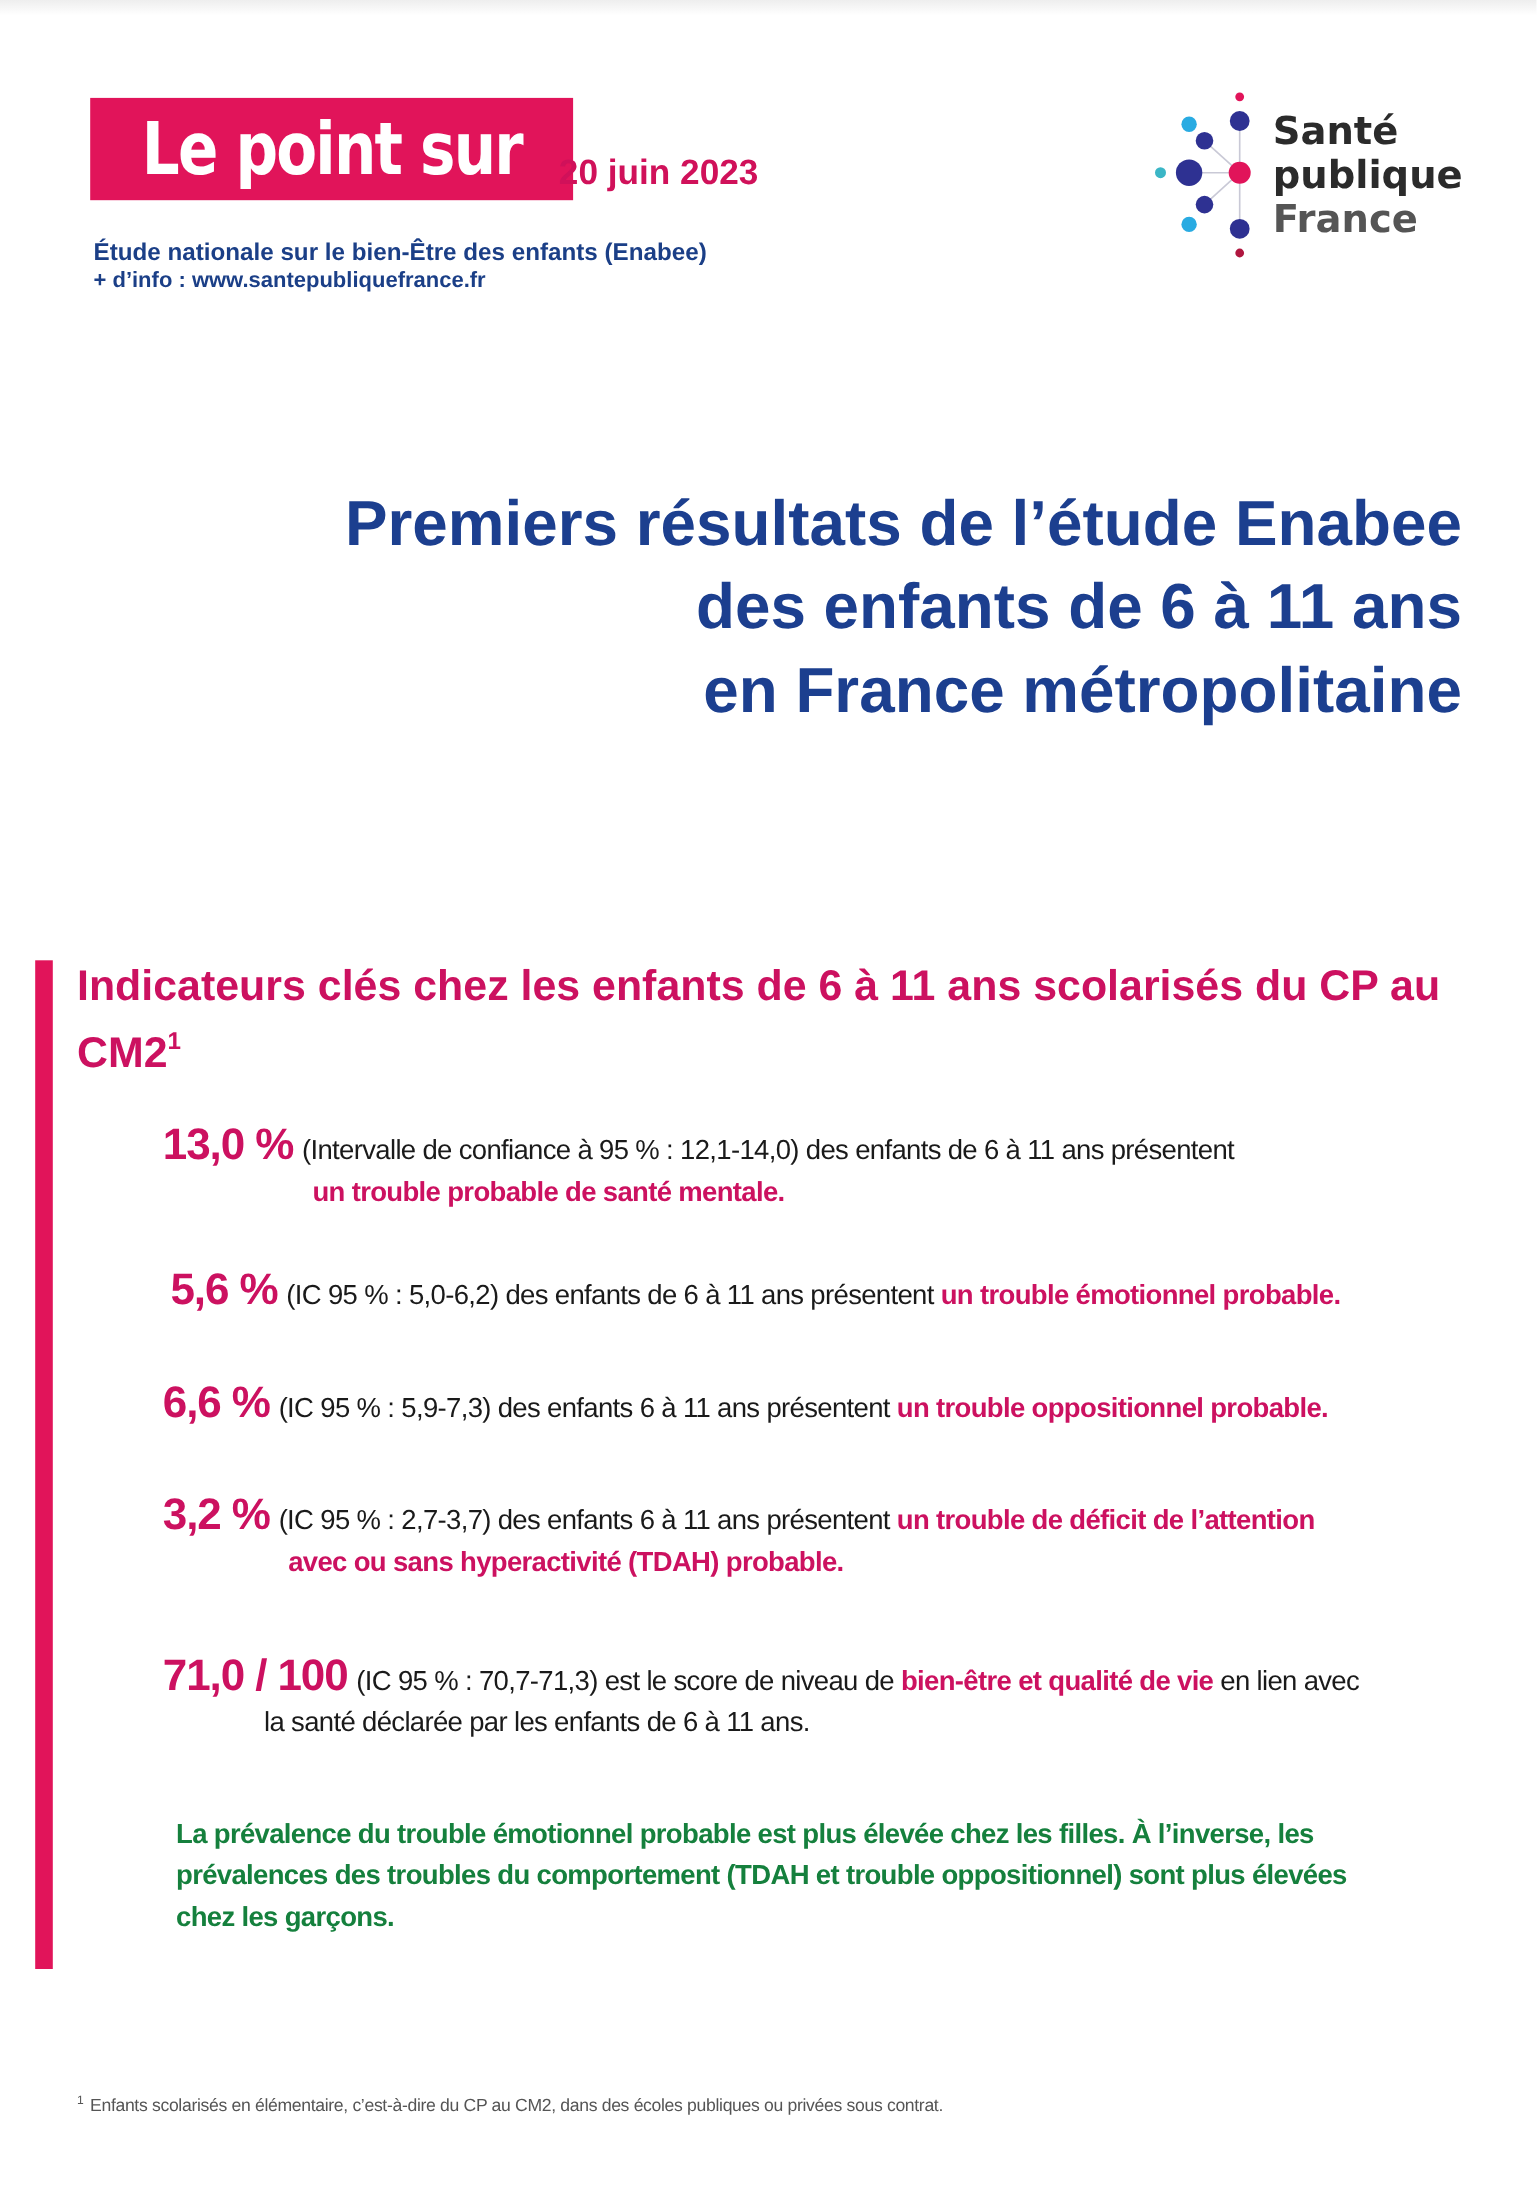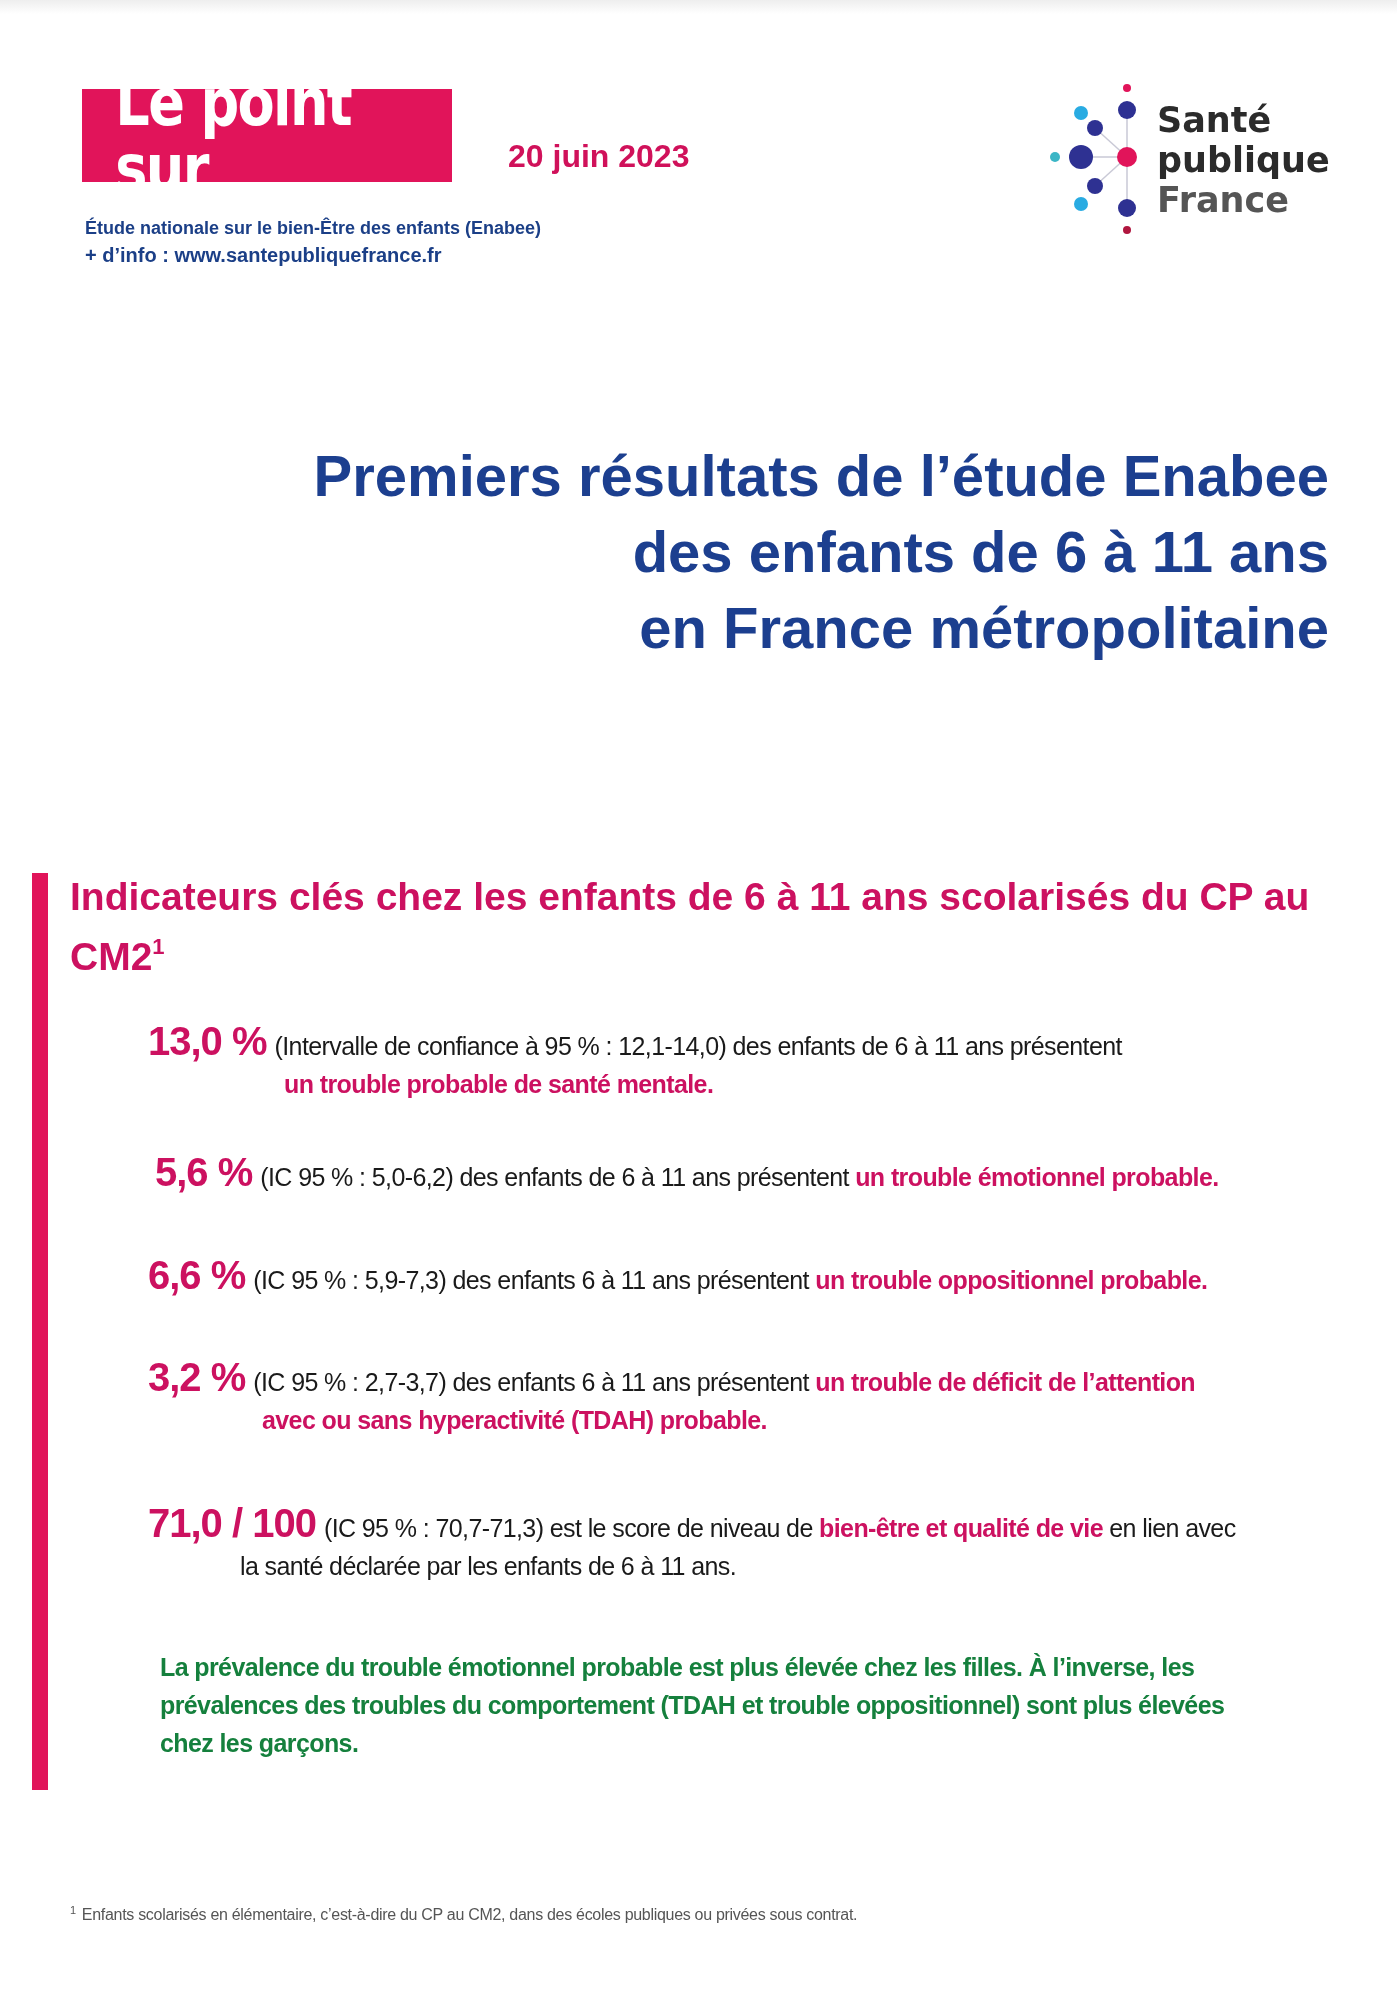--- a/index.html
+++ b/index.html
@@ -6,21 +6,21 @@
     body {
       width: 1397px; height: 2000px; position: relative; overflow: hidden;
       background: #ffffff;
       font-family: "Liberation Sans", sans-serif;
     }
     .top-shadow {
       position: absolute; left: 0; top: 0; width: 1397px; height: 14px;
       background: linear-gradient(#eeeeee, #ffffff);
     }
     .brand-box {
-      position: absolute; left: 82px; top: 89px; width: 370px; height: 93px;
+      position: absolute; left: 82px; top: 89px; width: 439px; height: 93px;
       background: #e1145a;
       display: flex; align-items: center; justify-content: center;
     }
     .brand-box span {
       color: #ffffff; font-family: "DejaVu Sans", sans-serif; font-weight: bold;
       font-size: 66px; letter-spacing: -2px; transform: scaleX(0.82);
       display: inline-block; line-height: 1;
     }
     .date {
       position: absolute; left: 508px; top: 138px;
@@ -33,21 +33,21 @@
       position: absolute; left: 112px; top: 20px;
       font-family: "DejaVu Sans", sans-serif; font-size: 35px; line-height: 40px;
       color: #2b2b2b;
     }
     .logo-text .b { font-weight: bold; }
     .logo-text .l { font-weight: bold; color: #555555; }
     .intro {
       position: absolute; left: 85px; top: 215px; width: 840px;
       color: #1c4f96; font-size: 20px; line-height: 27px;
     }
-    .intro .intro-title { font-weight: bold; font-size: 18px; color: #1b3f87; }
+    .intro .intro-title { font-weight: bold; font-size: 22px; color: #1b3f87; }
     .intro .intro-link { font-weight: bold; color: #1b3f87; }
     .main-title {
       position: absolute; right: 68px; top: 438px; width: 1200px;
       text-align: right; color: #1c3f8f; font-weight: bold;
       font-size: 58px; line-height: 76px;
     }
     .accent-bar {
       position: absolute; left: 32px; top: 873px; width: 16px; height: 917px;
       background: #e1145a;
     }

